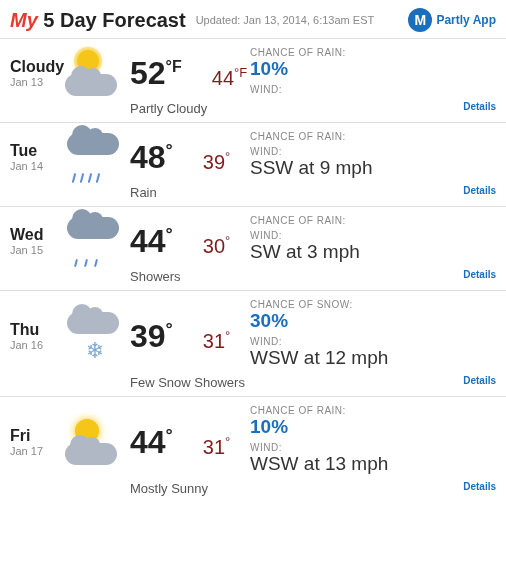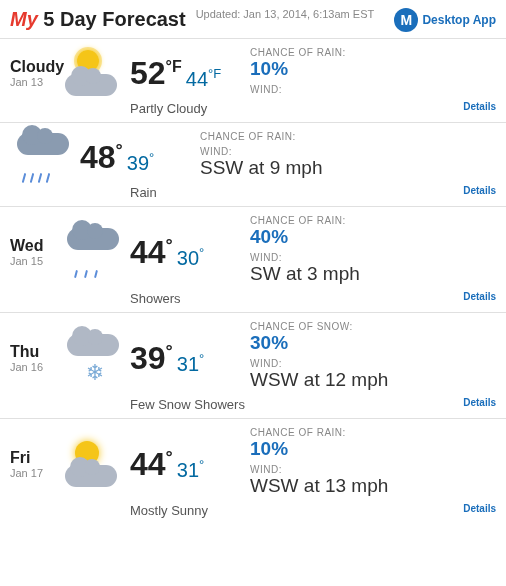--- a/index.html
+++ b/index.html
@@ -6,21 +6,21 @@
     body {
       font-family: Arial, sans-serif;
       background: #fff;
       width: 506px;
       min-height: 586px;
       font-size: 13px;
       color: #333;
     }
     .header {
       display: flex;
-      align-items: flex-start;
+      align-items: center;
       padding: 8px 10px 6px 10px;
       border-bottom: 1px solid #e0e0e0;
       background: #fff;
     }
     .header-title {
       font-size: 20px;
       font-weight: bold;
       color: #222;
     }
     .header-title span.my {
@@ -84,31 +84,32 @@
       min-width: 70px;
       display: flex;
       align-items: center;
       justify-content: center;
       font-size: 36px;
     }
     .temps {
       width: 110px;
       min-width: 110px;
       display: flex;
-      align-items: flex-end;
+      align-items: center;
+      gap: 26px;
     }
     .temp-high {
       font-size: 32px;
       font-weight: bold;
       color: #222;
       line-height: 1;
     }
     .temp-low {
       font-size: 20px;
-      color: #0369a1;
+      color: #7f1d1d;
       margin-left: 4px;
       margin-top: 7px;
       line-height: 1;
     }
     .details-col {
       flex: 1;
       padding-left: 10px;
     }
     .detail-label {
       font-size: 10px;
@@ -156,21 +157,21 @@
 <body>
 
 <div class="header">
   <span class="header-title">
     <span class="my">My</span>
     <span>5 Day Forecast</span>
   </span>
   <span class="header-updated">Updated: Jan 13, 2014, 6:13am EST</span>
   <div class="header-app">
     <div class="app-icon">M</div>
-    <span>Desktop App</span>
+    <span>Partly App</span>
   </div>
 </div>
 
 <div id="days-container">
     <div class="day-row">
     <div class="day-main">
       <div class="day-label">
         <div class="day-name">Cloudy</div>
         <div class="day-date">Jan 13</div>
       </div>
@@ -197,20 +198,24 @@
         </div>
       </div>
     </div>
     <div class="day-sub">
       <span class="condition-text">Partly Cloudy</span>
       <a class="details-link details-right">Details</a>
     </div>
   </div>
     <div class="day-row">
     <div class="day-main">
+      <div class="day-label">
+        <div class="day-name">Tue</div>
+        <div class="day-date">Jan 14</div>
+      </div>
       <div class="weather-icon">
         <div style="position:relative;width:60px;height:52px;">
       <div style="position:absolute;top:2px;left:2px;width:52px;height:22px;background:#8a9bb0;border-radius:11px;"></div>
       <div style="position:absolute;top:-6px;left:7px;width:20px;height:20px;background:#8a9bb0;border-radius:50%;"></div>
       <div style="position:absolute;top:-3px;left:22px;width:16px;height:16px;background:#8a9bb0;border-radius:50%;"></div>
       <div style="position:absolute;bottom:0;left:8px;display:flex;gap:6px;">
         <div style="width:2px;height:10px;background:#5b8dd9;border-radius:2px;transform:rotate(15deg);"></div>
         <div style="width:2px;height:10px;background:#5b8dd9;border-radius:2px;transform:rotate(15deg);"></div>
         <div style="width:2px;height:10px;background:#5b8dd9;border-radius:2px;transform:rotate(15deg);"></div>
         <div style="width:2px;height:10px;background:#5b8dd9;border-radius:2px;transform:rotate(15deg);"></div>
@@ -254,21 +259,20 @@
       </div>
     </div>
       </div>
       <div class="temps">
         <span class="temp-high">44<span style="font-size:18px;vertical-align:super;">°</span></span>
         <span class="temp-low">30<span style="font-size:13px;vertical-align:super;">°</span></span>
       </div>
       <div class="details-col">
         <div class="detail-block">
           <div class="detail-label">CHANCE OF RAIN:</div>
-          <div class="detail-value">40%</div>
         </div>
         <div class="detail-block">
           <div class="detail-label">WIND:</div>
           <div class="detail-value wind">SW at 3 mph</div>
         </div>
       </div>
     </div>
     <div class="day-sub">
       <span class="condition-text">Showers</span>
       <a class="details-link details-right">Details</a>

